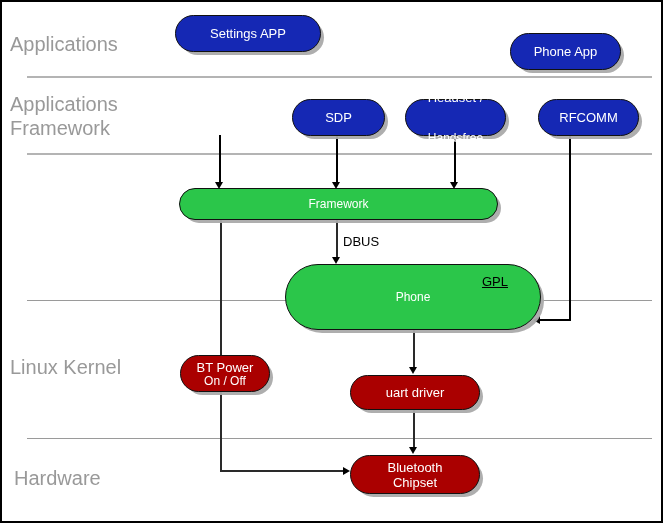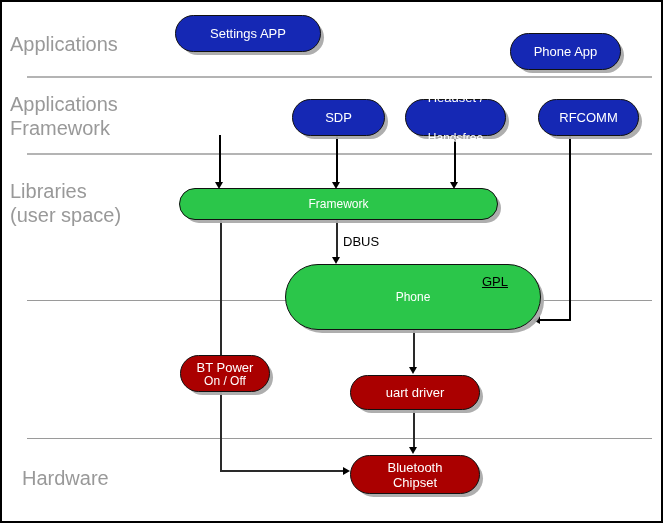--- a/index.html
+++ b/index.html
@@ -121,23 +121,22 @@
 <div id="canvas">
 
   <div class="sep thick" style="left:25px; top:74px;  width:625px;"></div>
   <div class="sep thick" style="left:25px; top:151px; width:625px;"></div>
   <div class="sep" style="left:25px; top:298px; width:625px;"></div>
   <div class="sep" style="left:25px; top:436px; width:625px;"></div>
 
   <div class="layer-label" style="left:8px;  top:30px;  width:160px;">Applications</div>
   <div class="layer-label" style="left:8px;  top:90px;  width:160px;">Applications
 Framework</div>
-  <div class="layer-label" style="left:8px;  top:177px; width:160px;">Libraries
-(user space)</div>
-  <div class="layer-label" style="left:20px;  top:464px; width:160px;">Hardware</div>
+  <div class="layer-label" style="left:8px;  top:353px; width:160px;">Linux Kernel</div>
+  <div class="layer-label" style="left:12px;  top:464px; width:160px;">Hardware</div>
 
   <div class="vline" style="left:217px; top:133px; height:48px;"></div>
   <div class="arrow-down" style="left:213px; top:180px;"></div>
 
   <div class="vline" style="left:334px; top:133px; height:48px;"></div>
   <div class="arrow-down" style="left:330px; top:180px;"></div>
 
   <div class="vline" style="left:452px; top:133px; height:48px;"></div>
   <div class="arrow-down" style="left:448px; top:180px;"></div>
 

